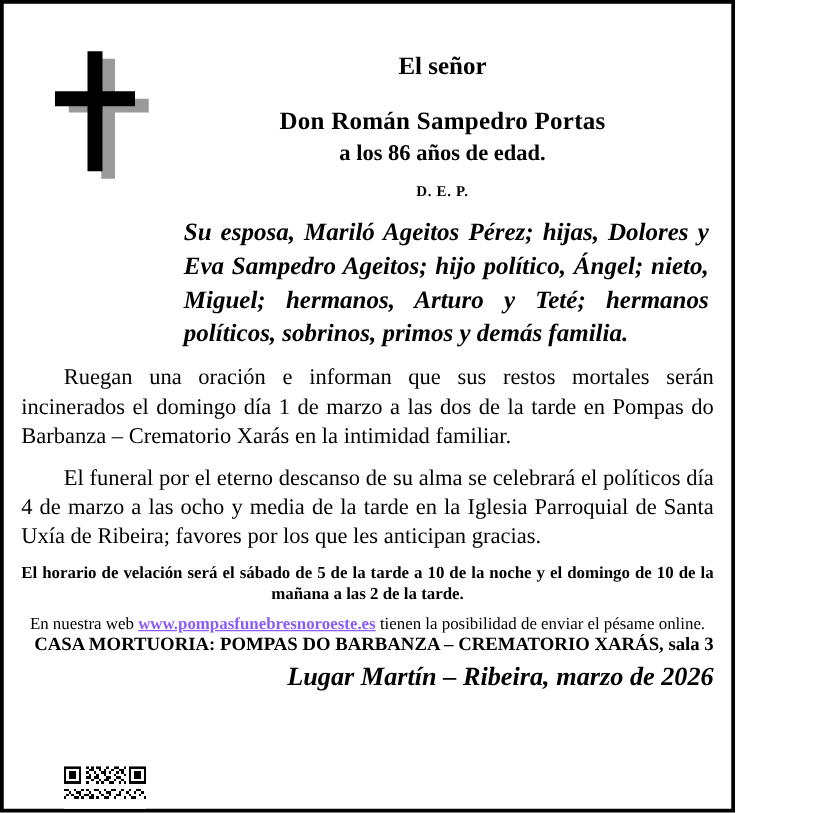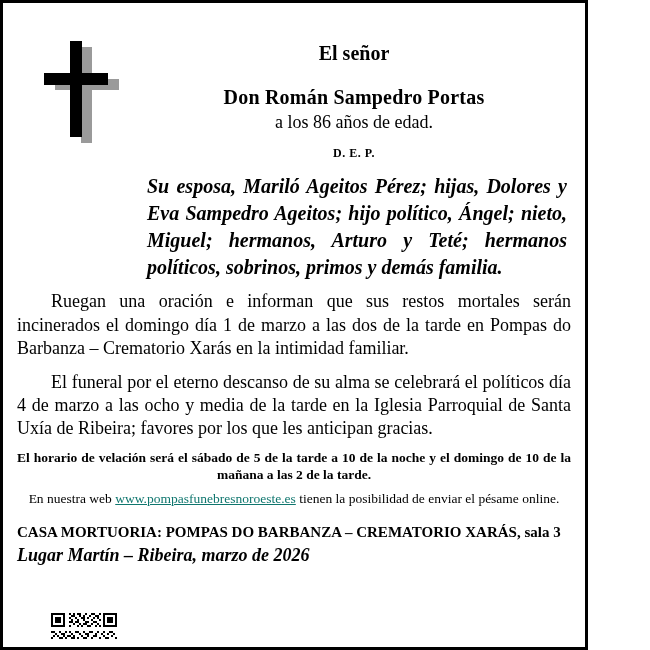--- a/index.html
+++ b/index.html
@@ -81,20 +81,21 @@
     letter-spacing: 0.2px;
   }
   .died {
     font-size: 18px;
     line-height: 1.35;
     margin-top: 6px;
   }
   .age {
     font-size: 18px;
     line-height: 1.35;
+    font-weight: bold;
   }
   .dep {
     font-size: 12px;
     font-weight: bold;
     margin-top: 12px;
     letter-spacing: 0.5px;
   }
 
   .family {
     margin-left: 130px;
@@ -126,36 +127,37 @@
     text-align: justify;
     text-align-last: center;
   }
   .web-line {
     margin-top: 6px;
     font-size: 13.5px;
     text-align: center;
     line-height: 1.3;
   }
   .web-line a {
-    color: #0f766e;
+    color: #8b5cf6;
     text-decoration: underline;
+    font-weight: bold;
   }
   .mortuoria {
-    margin-top: 16px;
+    margin-top: 0;
     font-size: 15px;
     font-weight: bold;
-    text-align: left;
+    text-align: right;
     line-height: 1.25;
   }
   .place {
     margin-top: 2px;
-    font-size: 18px;
+    font-size: 21px;
     font-weight: bold;
     font-style: italic;
-    text-align: left;
+    text-align: right;
     line-height: 1.25;
   }
 
   .qr {
     position: absolute;
     left: 48px;
     bottom: 0px;
     width: 66px;
     height: 34px;
     overflow: hidden;

